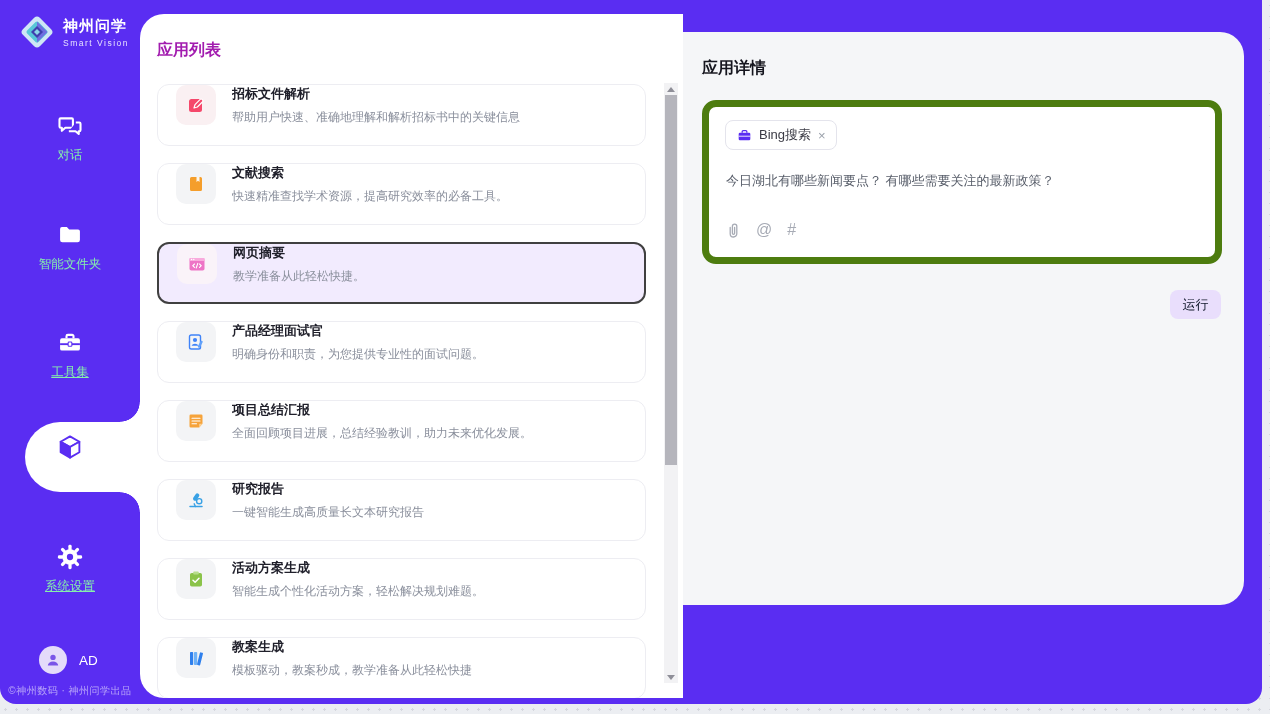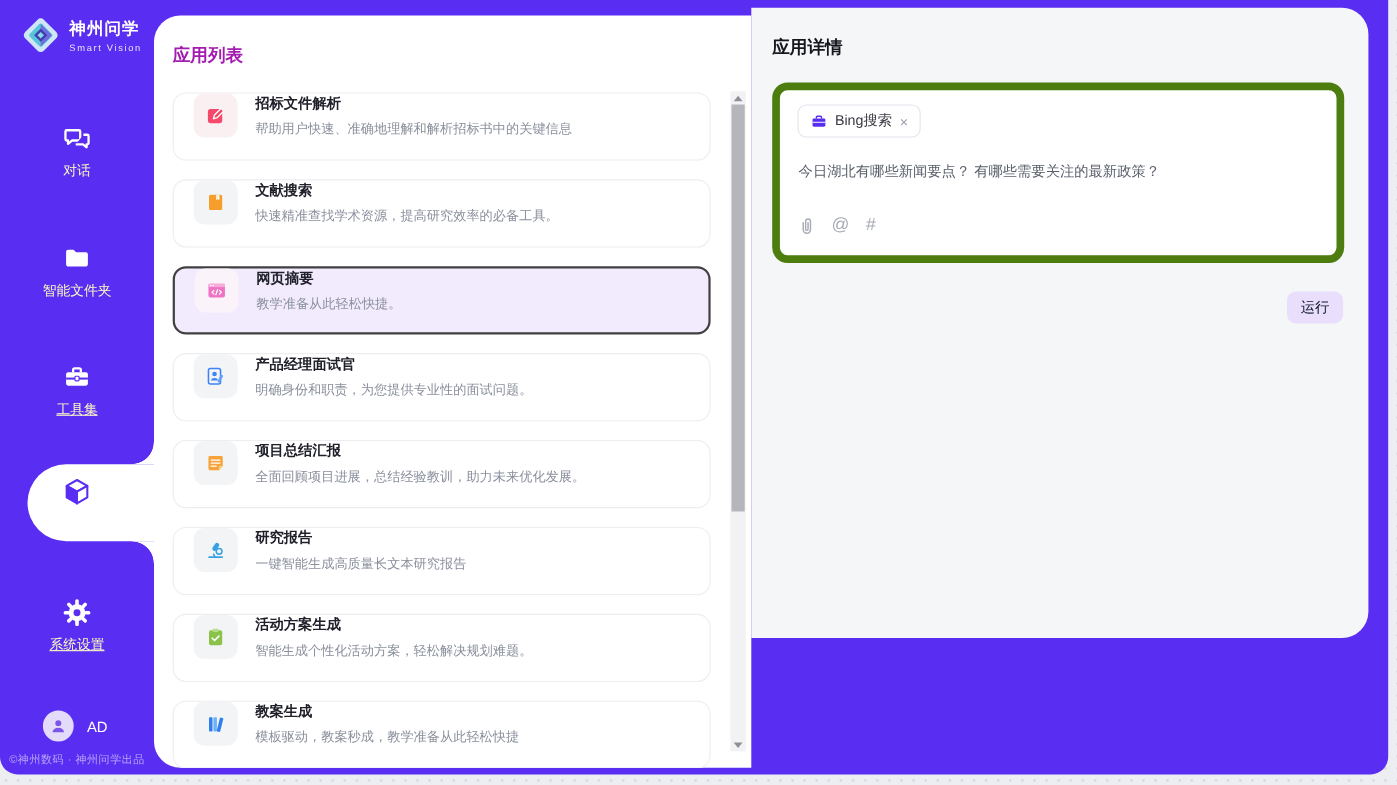--- a/index.html
+++ b/index.html
@@ -16,21 +16,21 @@
     position:absolute; left:0; top:0; width:1262px; height:704px;
     background:#5a2df2; border-radius:0 0 16px 16px;
   }
   
   .sidebar { position:absolute; left:0; top:0; width:140px; height:704px; }
   .brand { position:absolute; left:18px; top:13px; display:flex; align-items:center; gap:7px; }
   .brand-text .cn { color:#fff; font-weight:bold; font-size:15px; letter-spacing:1px; }
   .brand-text .en { color:#e8e3ff; font-size:8.5px; letter-spacing:1.5px; margin-top:2px; }
   .nav-item { position:absolute; left:0; width:140px; text-align:center; cursor:pointer; }
   .nav-item .ic { display:flex; justify-content:center; }
-  .nav-item .lbl { margin-top:7px; font-size:12.5px; color:#fef9c3; }
+  .nav-item .lbl { margin-top:7px; font-size:12.5px; color:#86efac; }
   .nav-item .lbl.u { text-decoration:underline; }
   .nav-item.active .lbl { color:#ffffff; }
   
   .tab-bg { position:absolute; left:25px; top:422px; width:115px; height:70px;
             background:#fff; border-radius:35px 0 0 35px; }
   .tab-curve-t { position:absolute; left:120px; top:402px; width:20px; height:20px;
             background:radial-gradient(circle 20px at 0 0, #5a2df2 0 19.4px, #fff 20px); }
   .tab-curve-b { position:absolute; left:120px; top:492px; width:20px; height:20px;
             background:radial-gradient(circle 20px at 0 100%, #5a2df2 0 19.4px, #fff 20px); }
   .user { position:absolute; left:0; top:646px; width:140px; display:flex; align-items:center; }
@@ -53,21 +53,21 @@
   .meta { margin-left:16px; overflow:hidden; }
   .meta .nm { font-size:13px; font-weight:bold; color:#20202b; }
   .meta .ds { font-size:12px; color:#8a8f9c; margin-top:6px; white-space:nowrap; }
   
   .sbar { position:absolute; right:5px; top:69px; width:14px; height:600px; background:#f2f2f4; }
   .sbar .btn { position:absolute; left:0; width:14px; height:12px; display:flex; align-items:center; justify-content:center; cursor:pointer; }
   .tri-up { width:0; height:0; border-left:4px solid transparent; border-right:4px solid transparent; border-bottom:5px solid #8f8f98; }
   .tri-dn { width:0; height:0; border-left:4px solid transparent; border-right:4px solid transparent; border-top:5px solid #8f8f98; }
   .thumb { position:absolute; left:1px; top:12px; width:12px; height:370px; background:#b5b5bc; cursor:grab; }
   
-  .detail-panel { position:absolute; left:683px; top:7px; width:561px; height:573px;
+  .detail-panel { position:absolute; left:683px; top:32px; width:561px; height:573px;
             background:#f5f6f8; border-radius:0 24px 24px 0; }
   .detail-title { position:absolute; left:19px; top:26px; font-size:16px; font-weight:bold; color:#16161f; }
   .dcard { position:absolute; left:19px; top:68px; width:520px; height:164px; background:#fff;
            border:7px solid #4d7c0f; border-radius:14px; }
   .tag { position:absolute; left:16px; top:13px; height:30px; border:1px solid #e4e4ec; border-radius:8px;
          display:flex; align-items:center; gap:7px; padding:0 10px 0 11px; background:#fff; cursor:default; }
   .tag .tg-lbl { font-size:13px; color:#3a3a44; }
   .tag .tg-x { font-size:13px; color:#9aa0aa; cursor:pointer; line-height:1; }
   .query { position:absolute; left:17px; top:64px; width:486px; font-size:13px; color:#585e6a; line-height:1.5; }
   .tools { position:absolute; left:17px; bottom:18px; display:flex; align-items:center; gap:15px; color:#a7abb5; }

